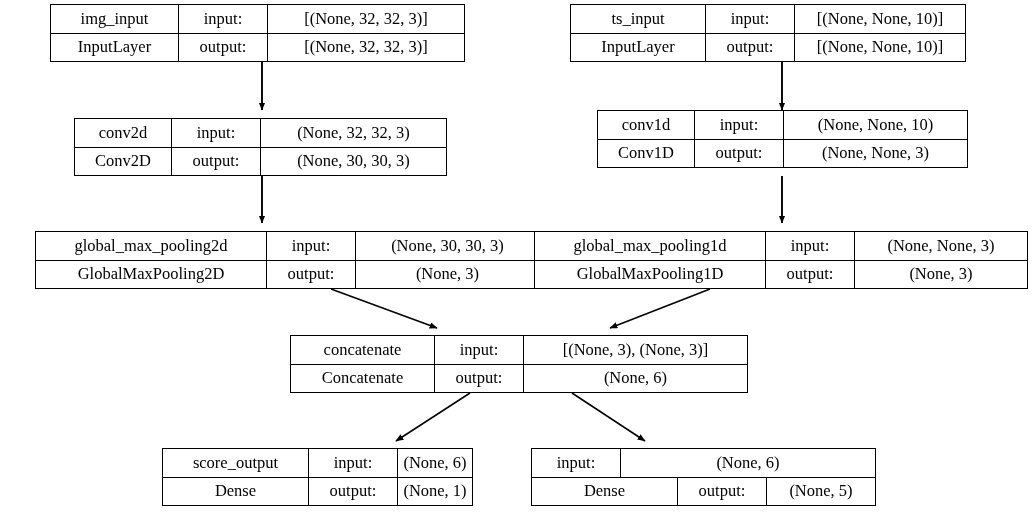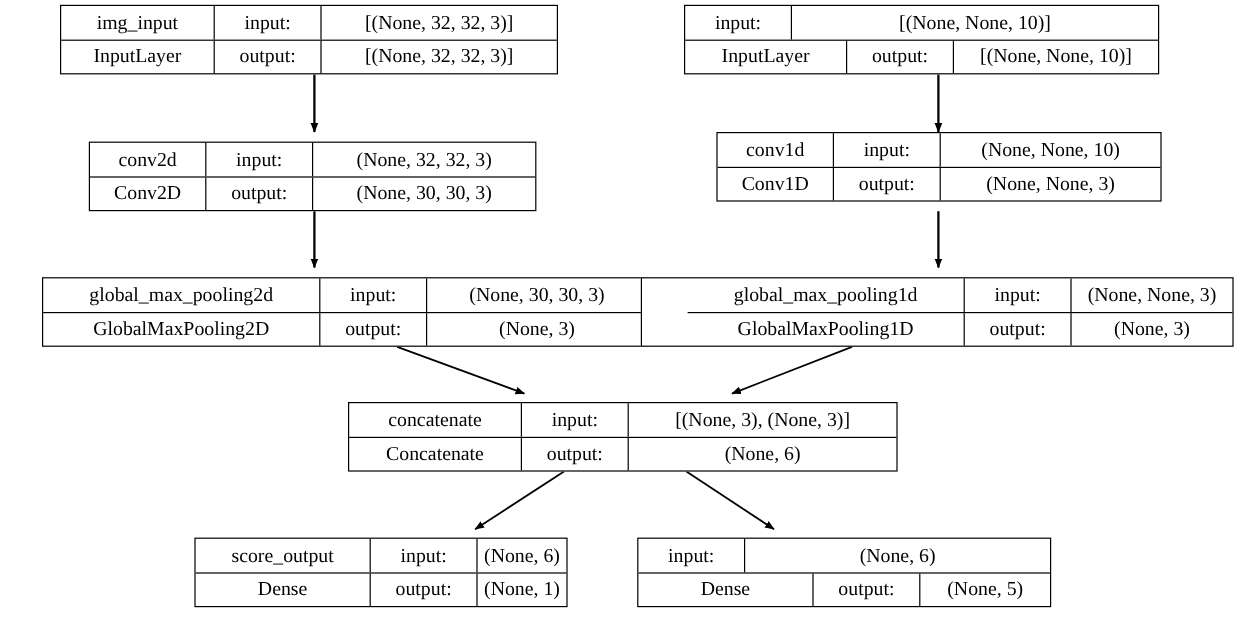--- a/index.html
+++ b/index.html
@@ -93,20 +93,21 @@
           <div class="cell shape" style="flex: 1 1 auto;">[(None, 32, 32, 3)]</div>
         </div>
         <div class="row bottom">
           <div class="cell name" style="width: 128px; flex: 0 0 128px;">InputLayer</div>
           <div class="cell label" style="width: 89px; flex: 0 0 89px;">output:</div>
           <div class="cell shape" style="flex: 1 1 auto;">[(None, 32, 32, 3)]</div>
         </div>
       </div>
       <div class="node" style="left: 570px; top: 4px; width: 396px; height: 58px;">
         <div class="row top">
+          <div class="cell name" style="width: 135px; flex: 0 0 135px;">ts_input</div>
           <div class="cell label" style="width: 89px; flex: 0 0 89px;">input:</div>
           <div class="cell shape" style="flex: 1 1 auto;">[(None, None, 10)]</div>
         </div>
         <div class="row bottom">
           <div class="cell name" style="width: 135px; flex: 0 0 135px;">InputLayer</div>
           <div class="cell label" style="width: 89px; flex: 0 0 89px;">output:</div>
           <div class="cell shape" style="flex: 1 1 auto;">[(None, None, 10)]</div>
         </div>
       </div>
       <div class="node" style="left: 74px; top: 118px; width: 373px; height: 58px;">
@@ -138,21 +139,21 @@
           <div class="cell name" style="width: 231px; flex: 0 0 231px;">global_max_pooling2d</div>
           <div class="cell label" style="width: 89px; flex: 0 0 89px;">input:</div>
           <div class="cell shape" style="flex: 1 1 auto;">(None, 30, 30, 3)</div>
         </div>
         <div class="row bottom">
           <div class="cell name" style="width: 231px; flex: 0 0 231px;">GlobalMaxPooling2D</div>
           <div class="cell label" style="width: 89px; flex: 0 0 89px;">output:</div>
           <div class="cell shape" style="flex: 1 1 auto;">(None, 3)</div>
         </div>
       </div>
-      <div class="node" style="left: 534px; top: 231px; width: 494px; height: 58px; padding-left: 38px;">
+      <div class="node" style="left: 534px; top: 231px; width: 494px; height: 58px;">
         <div class="row top">
           <div class="cell name" style="width: 231px; flex: 0 0 231px;">global_max_pooling1d</div>
           <div class="cell label" style="width: 89px; flex: 0 0 89px;">input:</div>
           <div class="cell shape" style="flex: 1 1 auto;">(None, None, 3)</div>
         </div>
         <div class="row bottom">
           <div class="cell name" style="width: 231px; flex: 0 0 231px;">GlobalMaxPooling1D</div>
           <div class="cell label" style="width: 89px; flex: 0 0 89px;">output:</div>
           <div class="cell shape" style="flex: 1 1 auto;">(None, 3)</div>
         </div>

